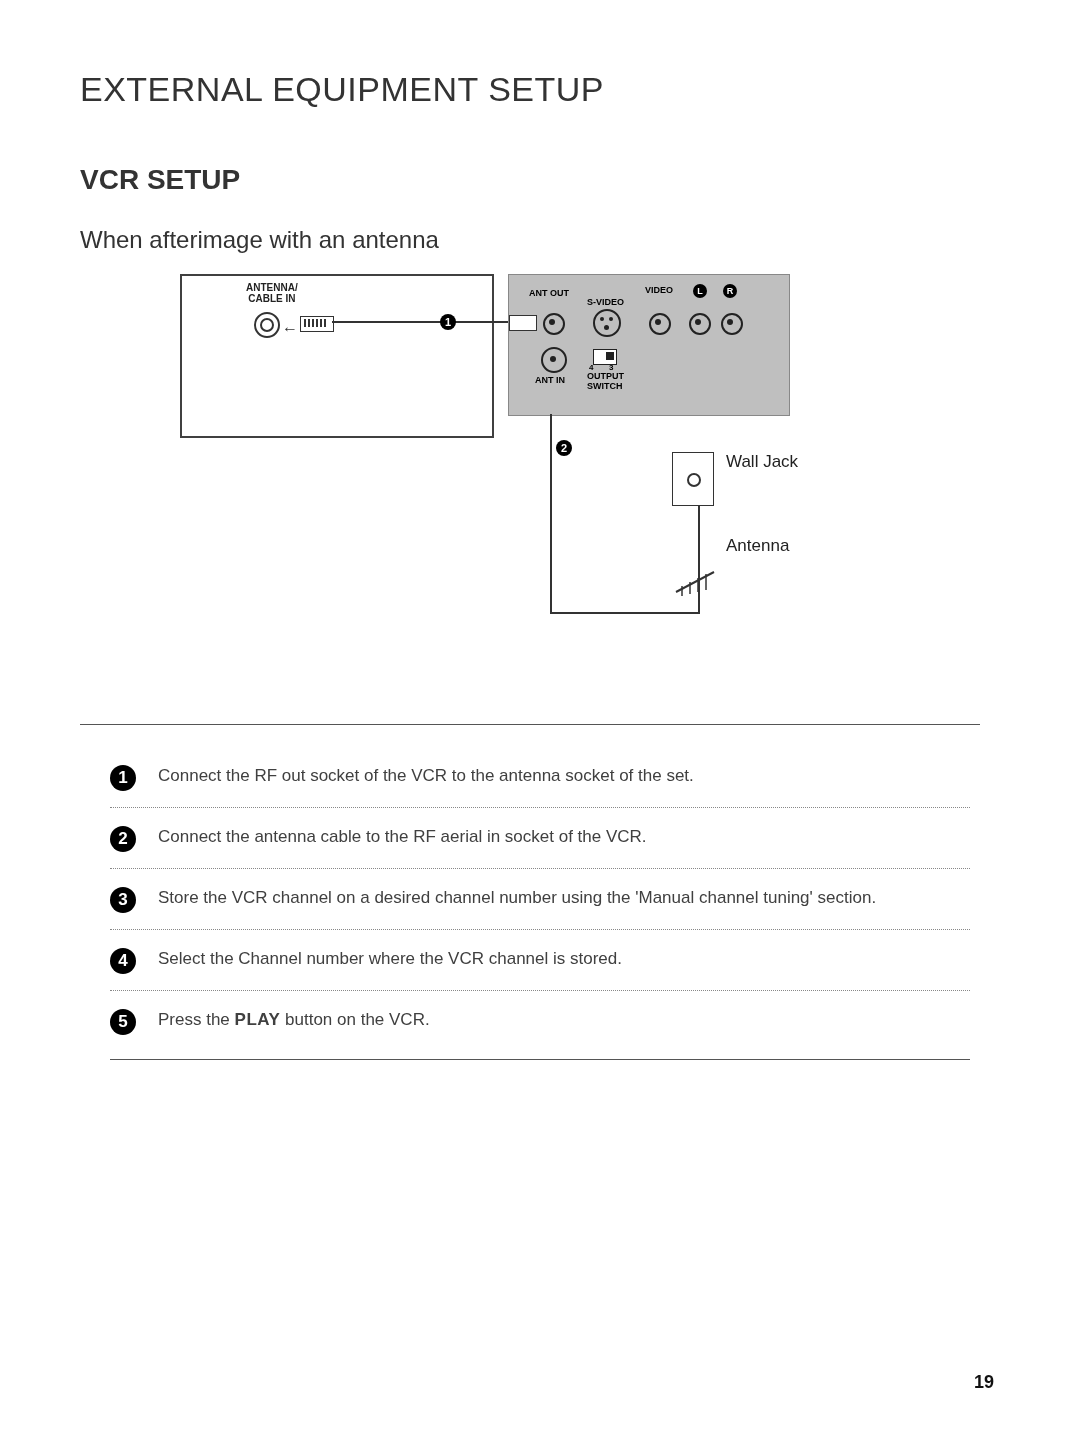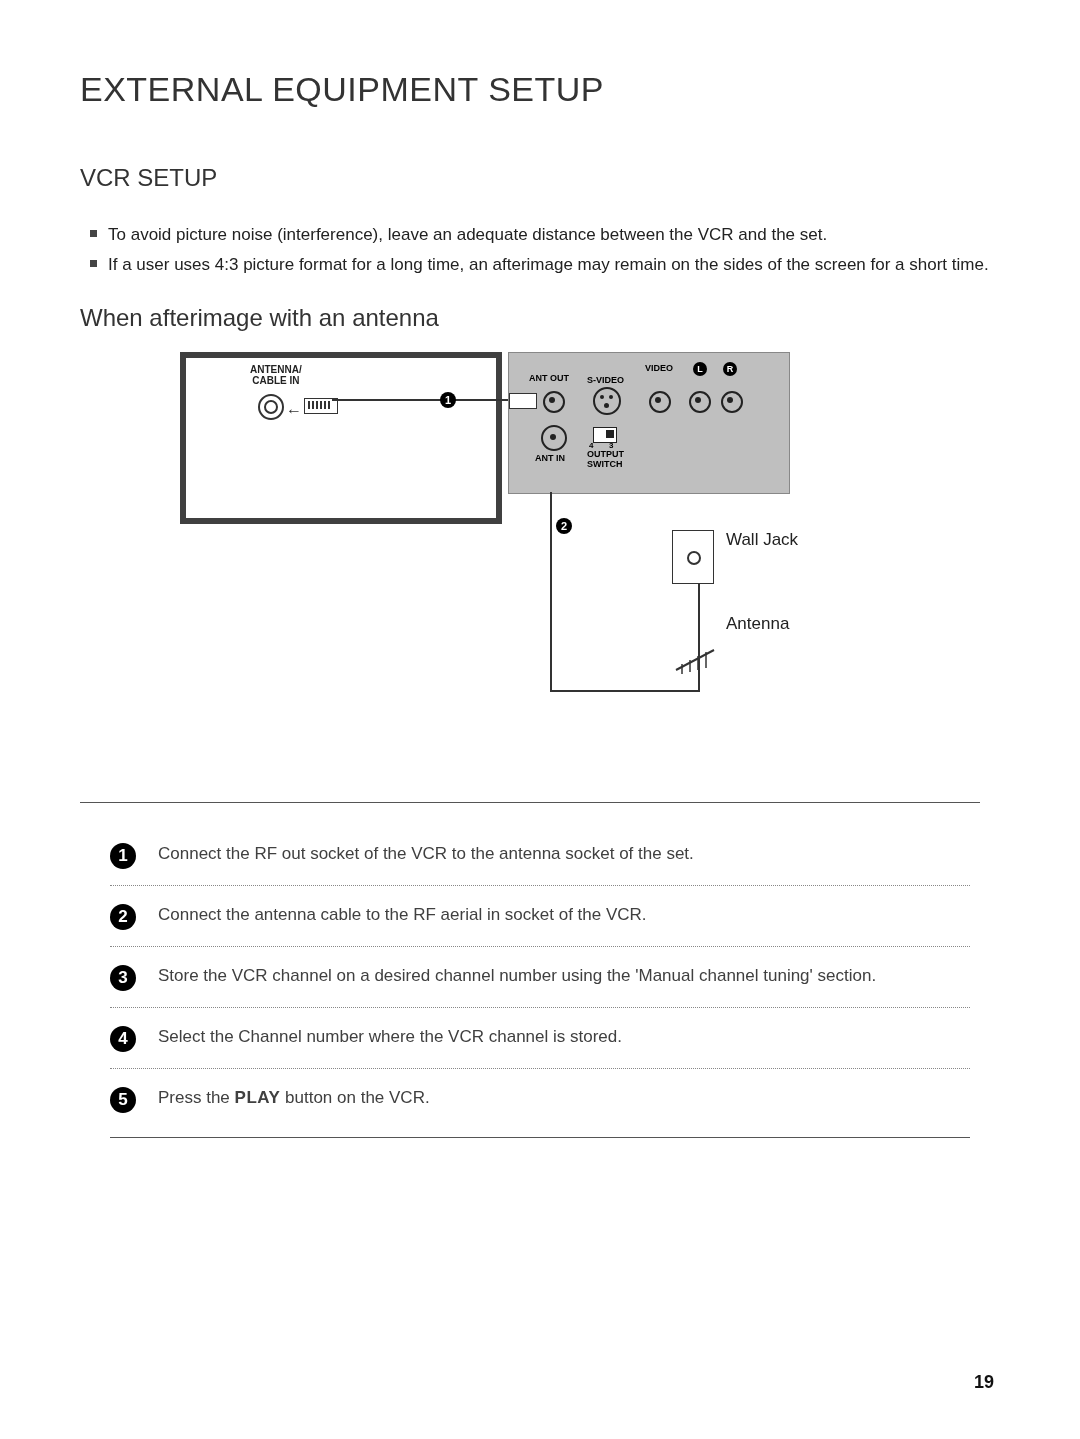--- a/index.html
+++ b/index.html
@@ -17,22 +17,22 @@
     padding: 70px 80px 40px 80px;
   }
   .h1 {
     font-size: 34px;
     letter-spacing: 0.5px;
     font-weight: 500;
     color: #333;
     margin: 0 0 55px 0;
   }
   .h2 {
-    font-size: 24px;
-    font-weight: 400;
+    font-size: 28px;
+    font-weight: 700;
     color: #333;
     margin: 0 0 30px 0;
   }
   .h3 {
     font-size: 24px;
     font-weight: 400;
     color: #333;
     margin: 25px 0 20px 0;
   }
   ul.notes {
@@ -64,21 +64,21 @@
     width: 720px;
     height: 400px;
     margin: 20px auto 10px auto;
   }
   .tv-box {
     position: absolute;
     left: 0;
     top: 0;
     width: 310px;
     height: 160px;
-    border: 6px solid #404040;
+    border: 2px solid #404040;
     background: #fff;
   }
   .tv-label {
     position: absolute;
     left: 64px;
     top: 6px;
     font-size: 10px;
     font-weight: bold;
     text-align: center;
     line-height: 1.1;
@@ -158,21 +158,21 @@
     background: #bfbfbf;
     border: 1px solid #888;
   }
   .vcr-label {
     position: absolute;
     font-size: 9px;
     font-weight: bold;
     color: #000;
     text-align: center;
   }
-  .lbl-antout { left: 20px; top: 20px; }
+  .lbl-antout { left: 20px; top: 13px; }
   .lbl-svideo { left: 78px; top: 22px; }
   .lbl-video  { left: 136px; top: 10px; }
   .lbl-antin  { left: 26px; top: 100px; }
   .lbl-switch { left: 78px; top: 96px; white-space: pre; text-align: left;}
   .circ-l, .circ-r {
     position: absolute;
     width: 14px; height: 14px;
     background: #000;
     color: #fff;
     border-radius: 50%;
@@ -359,24 +359,20 @@
   }
 </style>
 </head>
 <body>
 
 <div class="page">
 
   <div class="h1">EXTERNAL EQUIPMENT SETUP</div>
   <div class="h2">VCR SETUP</div>
 
-  <ul class="notes">
-    <li>To avoid picture noise (interference), leave an adequate distance between the VCR and the set.</li>
-    <li>If a user uses 4:3 picture format for a long time, an afterimage may remain on the sides of the screen for a short time.</li>
-  </ul>
 
   <div class="h3">When afterimage with an antenna</div>
 
   <div class="diagram">
     <div class="tv-box">
       <div class="tv-label">ANTENNA/
 CABLE IN</div>
       <div class="coax tv-coax"></div>
       <div class="tv-arrow">←</div>
       <div class="plug-tv"></div>

